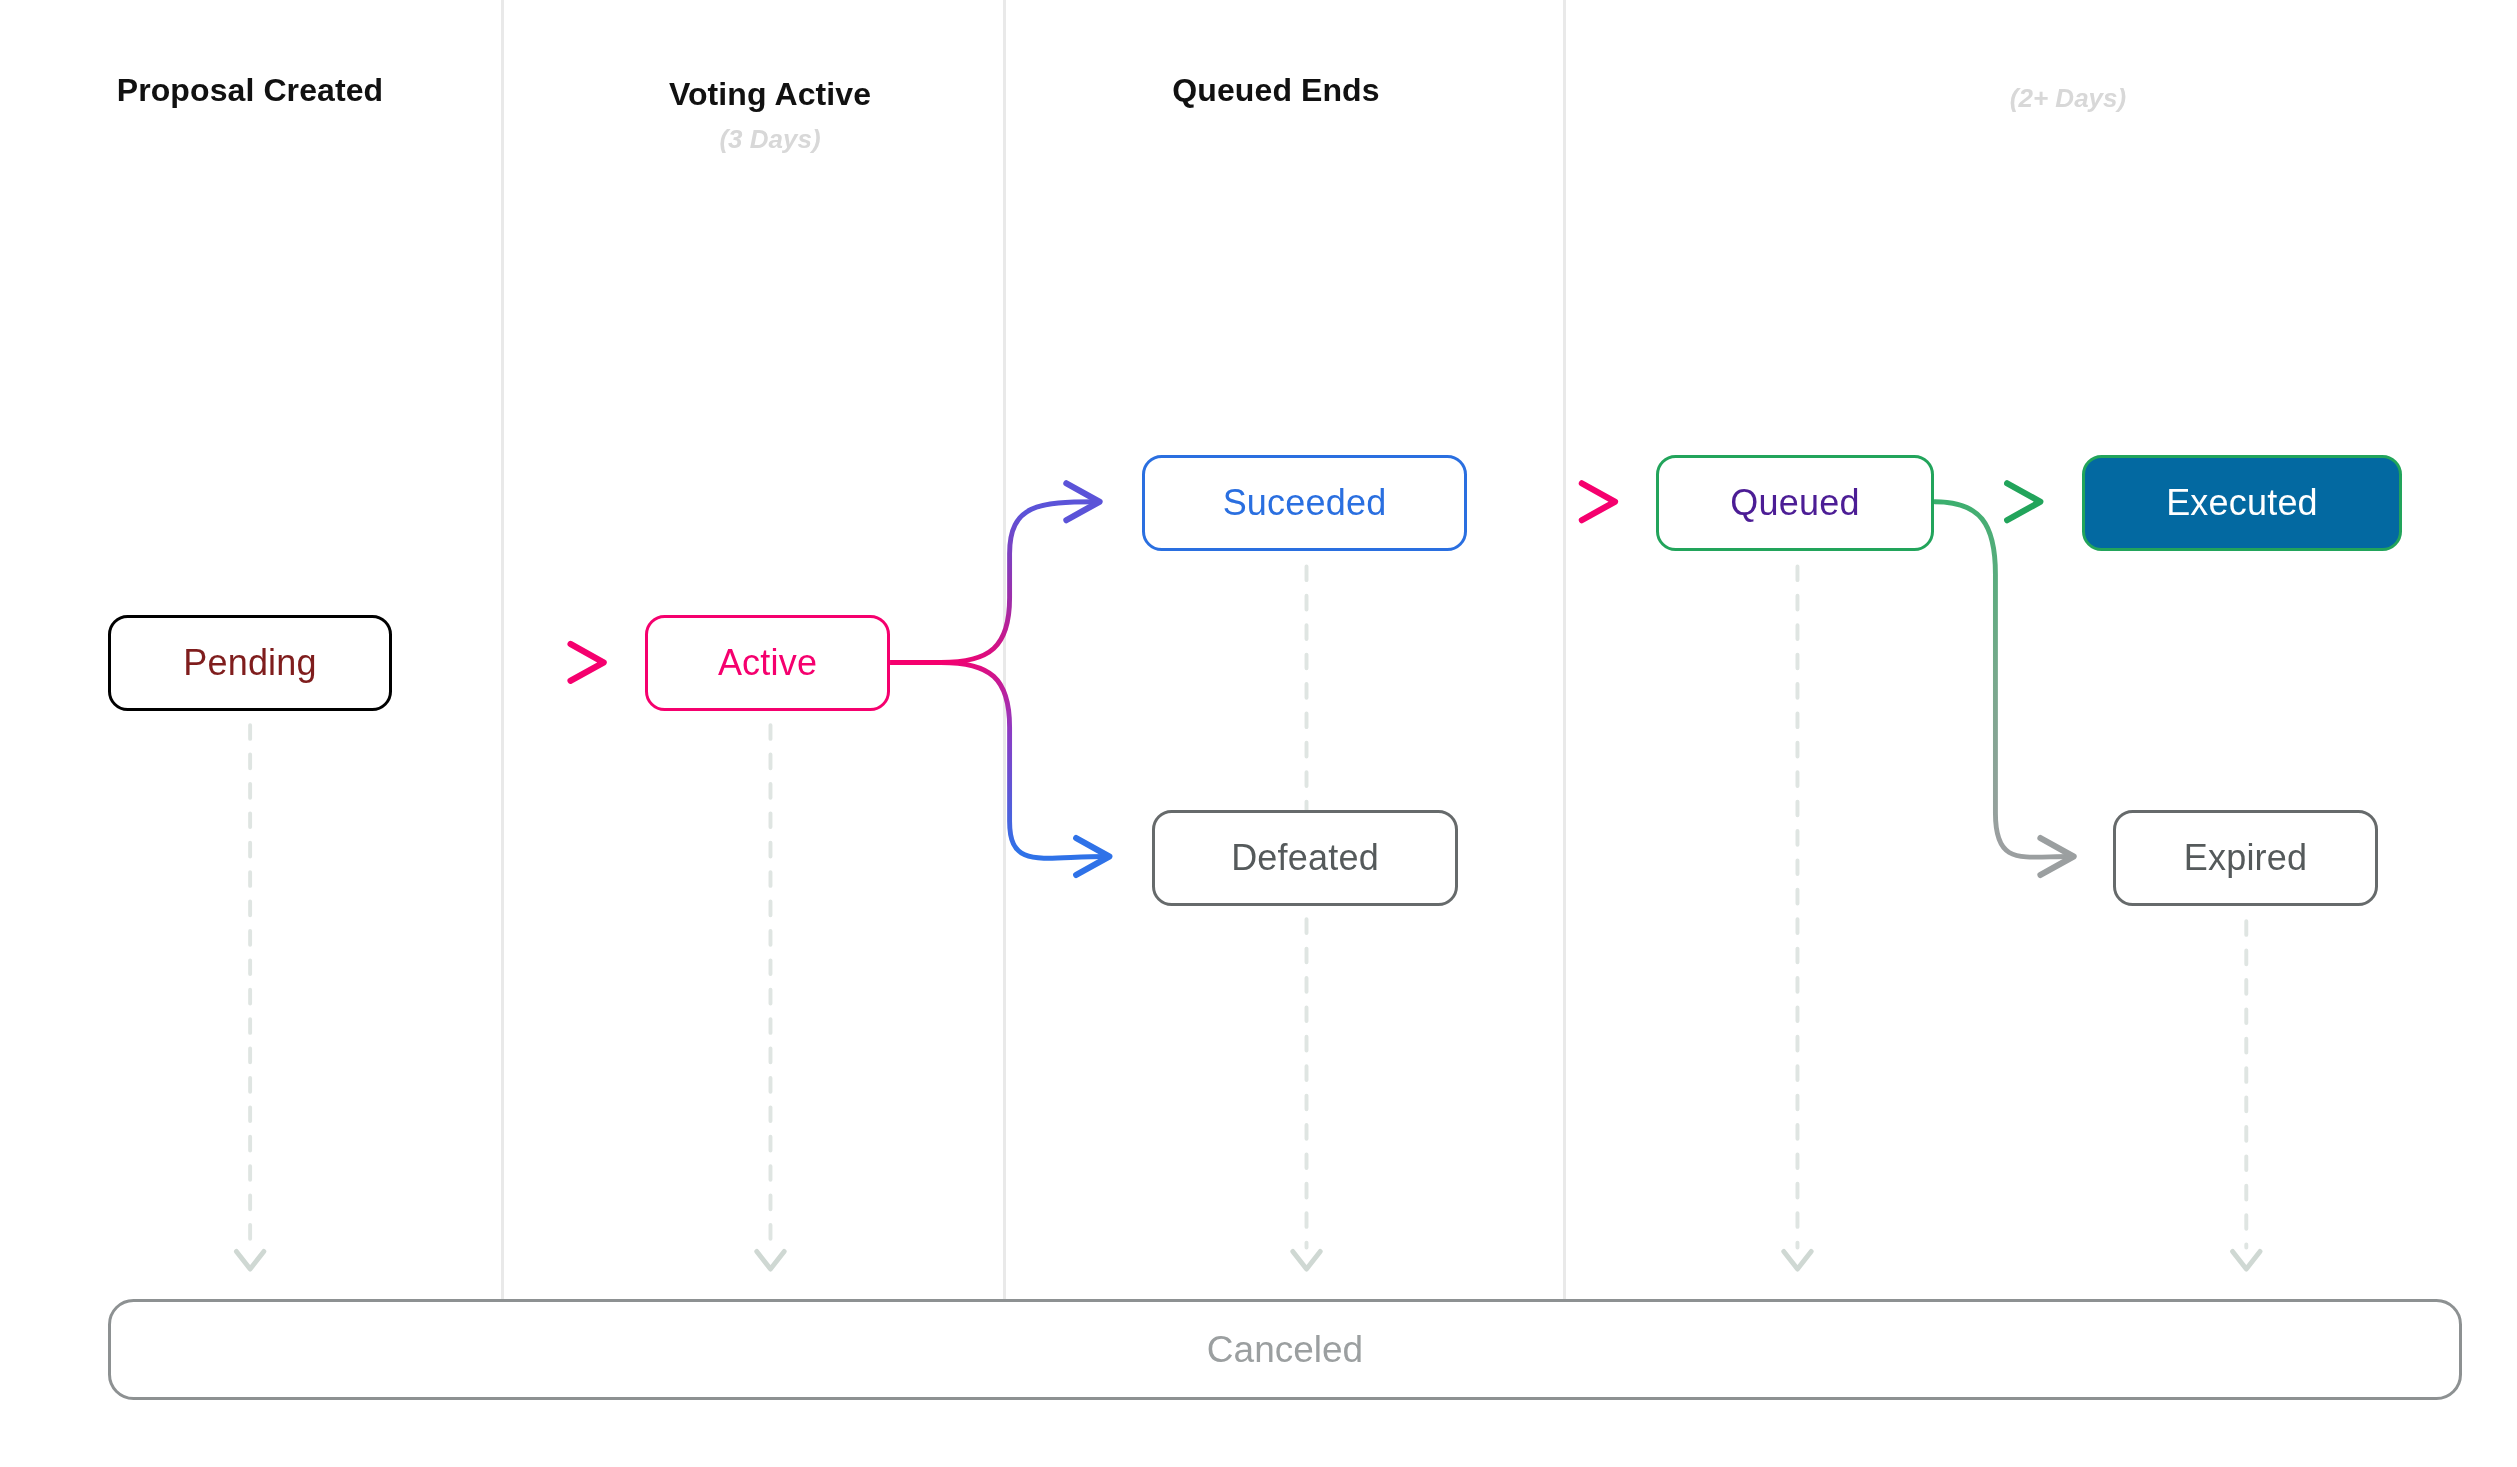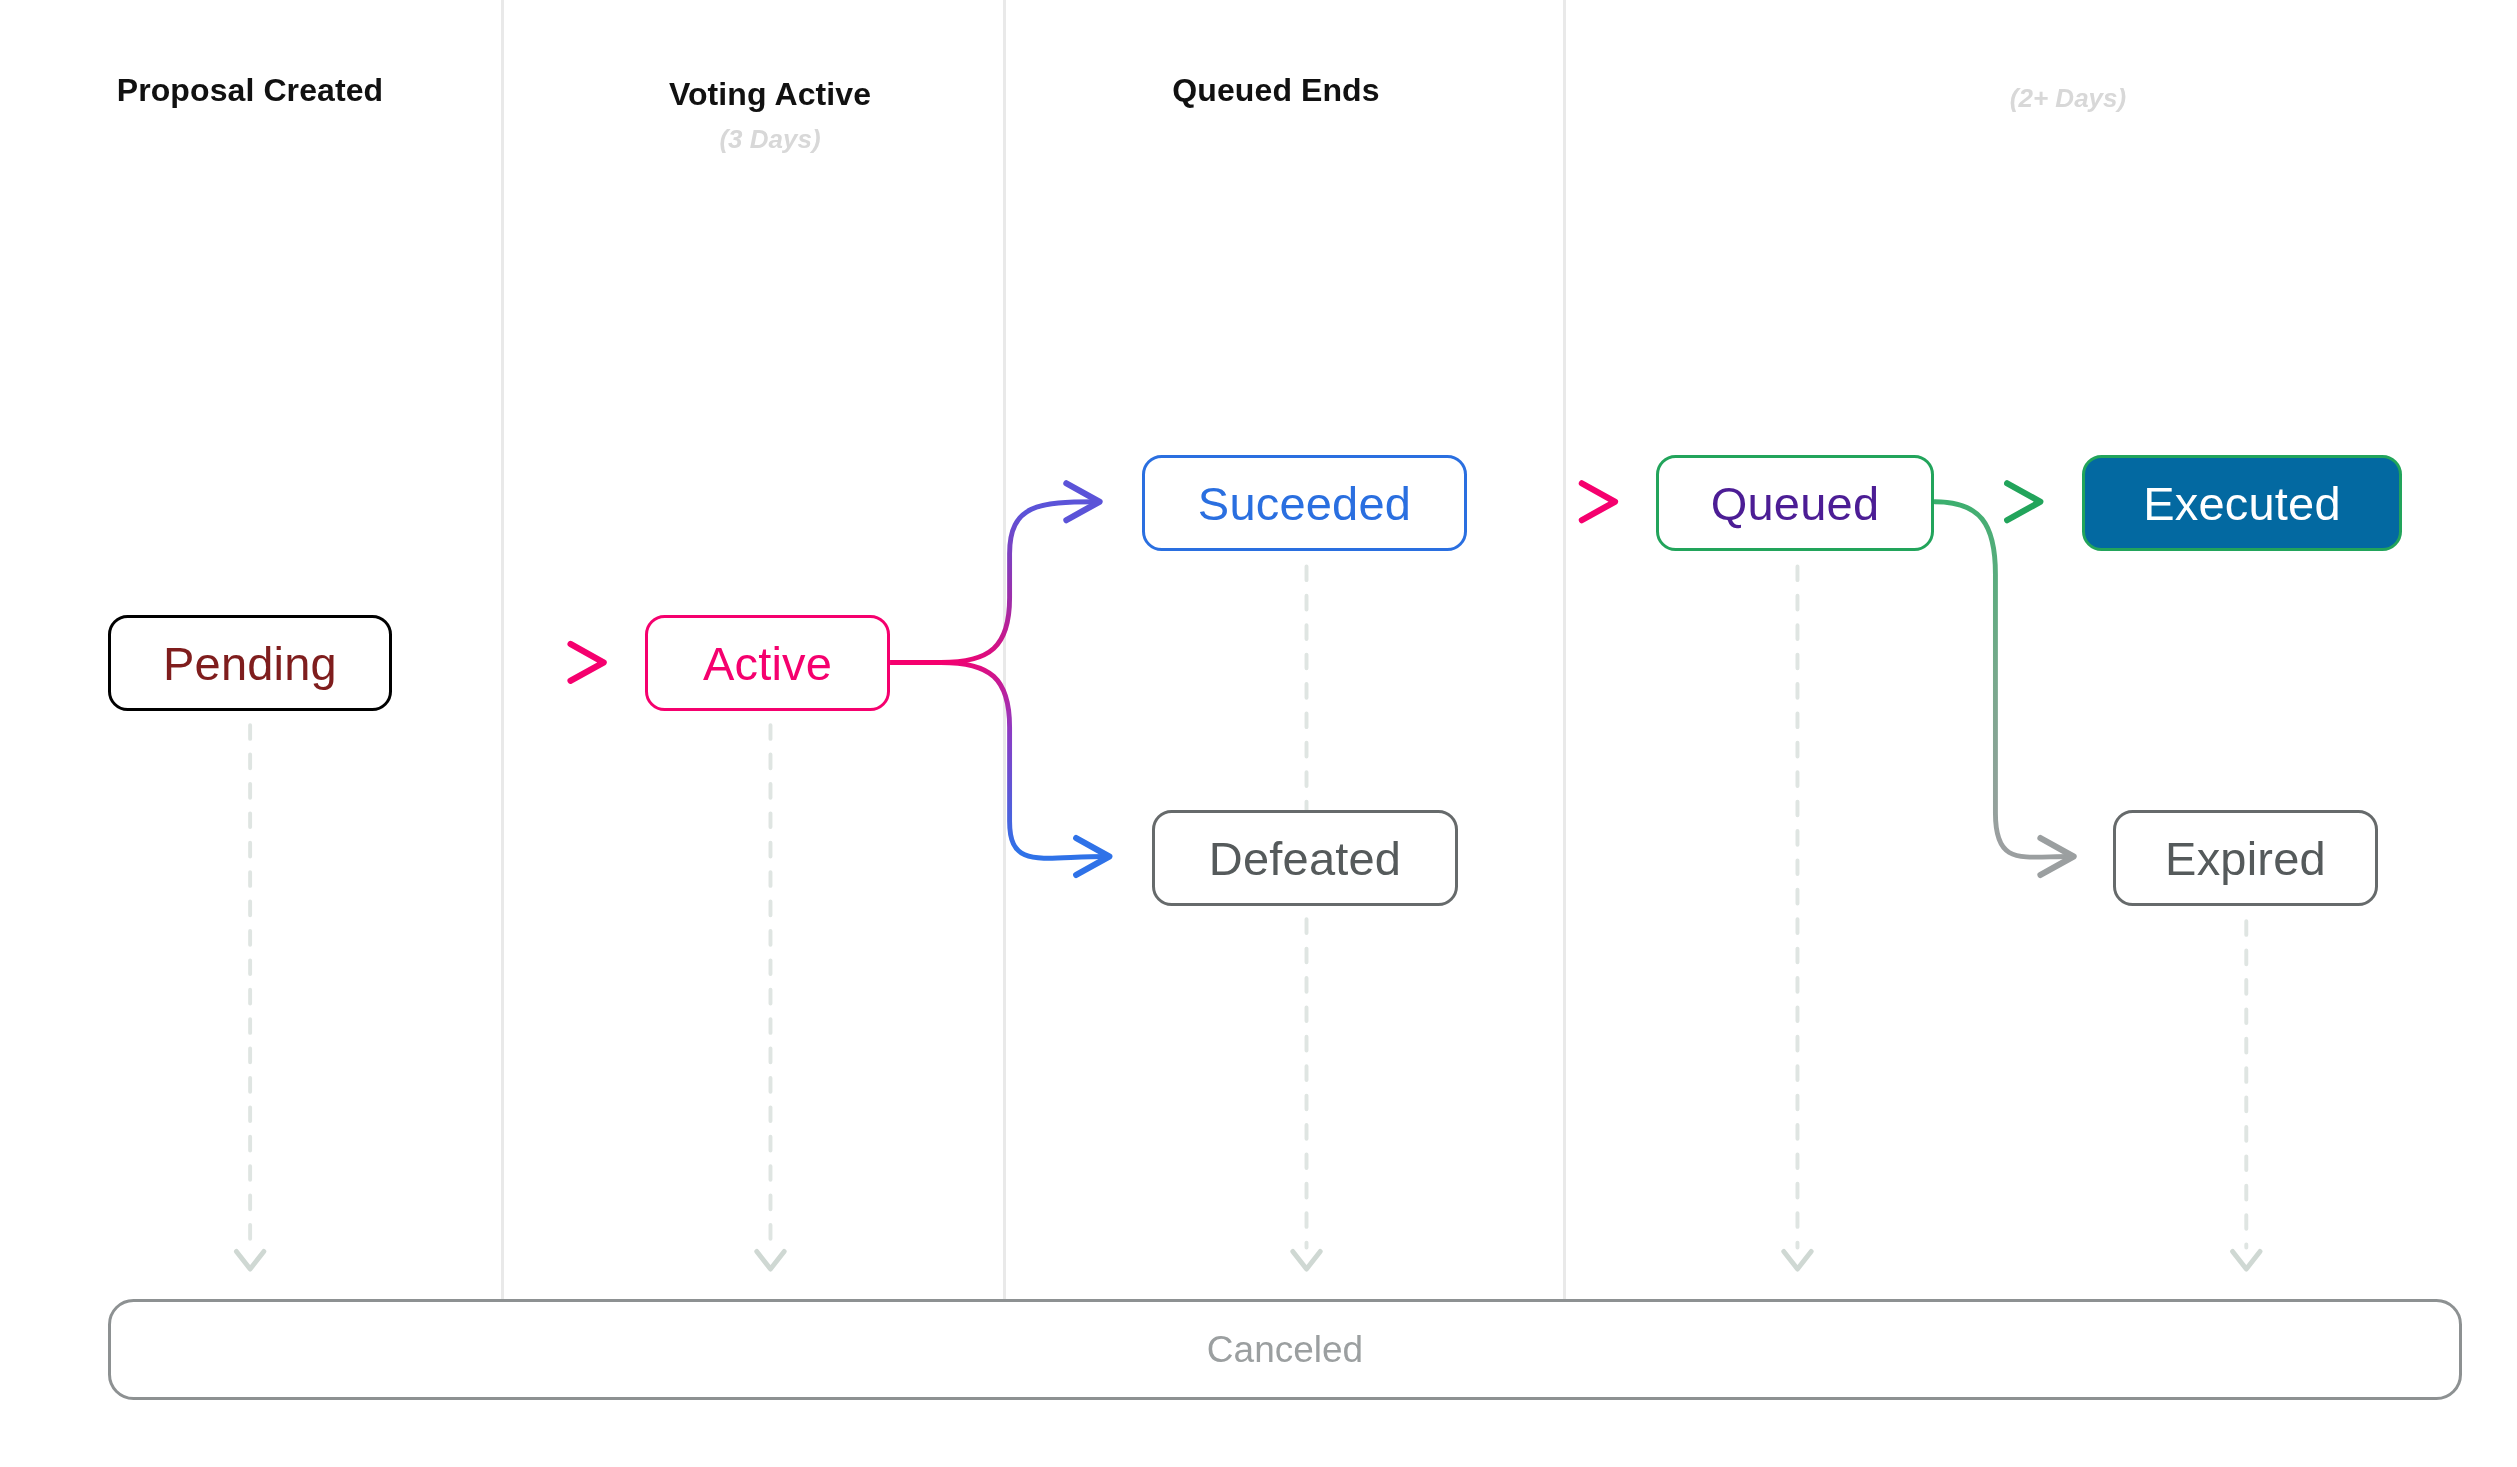--- a/index.html
+++ b/index.html
@@ -45,21 +45,21 @@
   }
   
   .node{
     position:absolute;
     box-sizing:border-box;
     display:flex;
     align-items:center;
     justify-content:center;
     border-radius:19.6px;
     background:#ffffff;
-    font-size:47px;
+    font-size:36px;
     letter-spacing:0.2px;
     white-space:nowrap;
     z-index:6;
   }
   .node.pending  { border:3.9px solid #000000; color:#7f1d1d; }
   .node.active   { border:3.9px solid #f5006e; color:#f5006e; }
   .node.succeeded{ border:3.9px solid #2a6fe0; color:#2a6fe0; }
   .node.queued   { border:3.9px solid #22a45b; color:#4c1d95; }
   .node.executed { border:3.9px solid #22a45b; background:#0369a1; color:#ffffff; }
   .node.defeated { border:3.9px solid #666a6b; color:#555a5b; }

